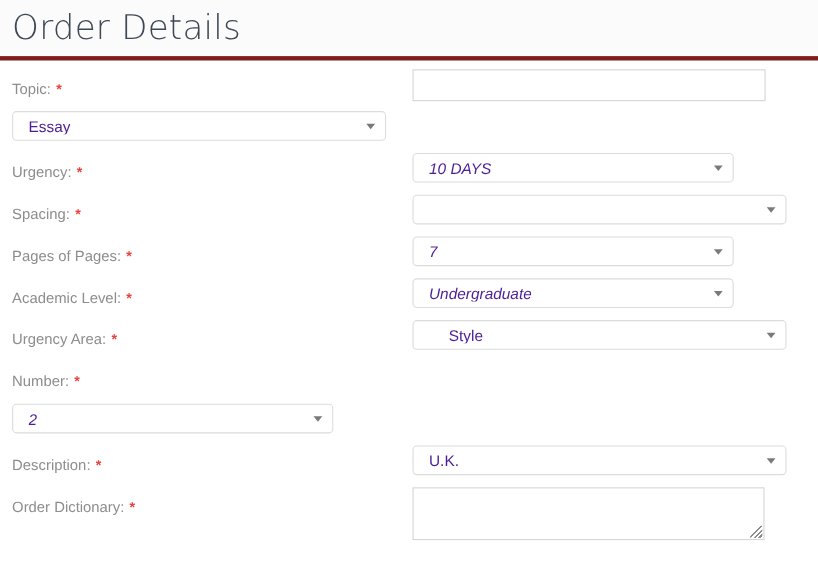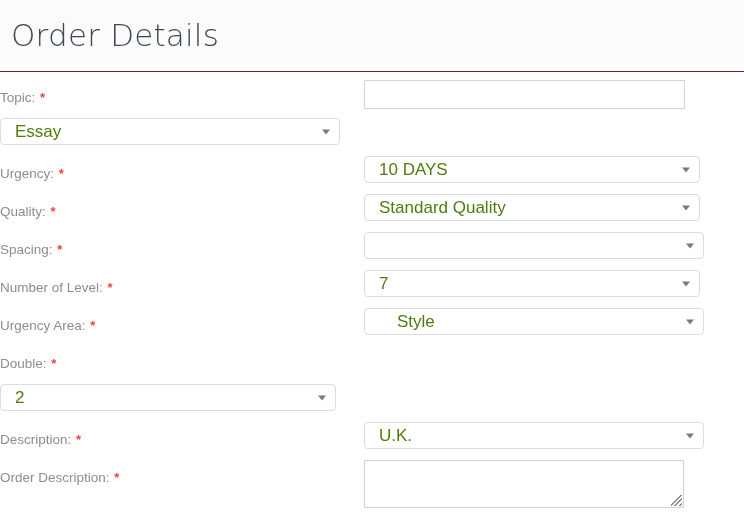--- a/index.html
+++ b/index.html
@@ -16,23 +16,23 @@
 
   .page {
     width: 744px;
     height: 529px;
     position: relative;
     background: #ffffff;
   }
 
   
   .panel-header {
-    height: 72px;
+    height: 55px;
     background: #fbfbfb;
-    border-bottom: 1px solid #7f1d1d;
+    border-bottom: 4px solid #7f1d1d;
     box-sizing: border-box;
     display: flex;
     align-items: center;
     padding-left: 11px;
   }
   .panel-title {
     font-family: "DejaVu Sans", sans-serif;
     font-size: 31px;
     font-weight: 300;
     color: #3e4855;
@@ -43,20 +43,21 @@
 
   
   .form-body {
     padding-top: 8px;
   }
 
   .form-row {
     display: flex;
     align-items: flex-start;
     height: 38px;
+    padding-left: 11px;
     box-sizing: border-box;
   }
   .form-row.tall {
     height: 60px;
   }
 
   .row-label {
     width: 364px;
     flex: 0 0 364px;
     font-size: 13.5px;
@@ -102,22 +103,22 @@
     border-radius: 4px;
     background: #ffffff;
     display: flex;
     align-items: center;
     position: relative;
     padding-left: 14px;
     padding-right: 22px;
     cursor: default;
   }
   .select-value {
-    font-size: 17px;
-    color: #4d7c0f;
+    font-size: 14px;
+    color: #4c1d95;
     line-height: 1;
     white-space: nowrap;
     overflow: hidden;
     text-overflow: ellipsis;
   }
   .select-value.indented {
     padding-left: 18px;
   }
   .select-arrow {
     position: absolute;
@@ -126,21 +127,21 @@
     transform: translateY(-50%);
     width: 0;
     height: 0;
     border-left: 4px solid transparent;
     border-right: 4px solid transparent;
     border-top: 5px solid #7a7a7a;
   }
 
   
   .w-340 { width: 340px; }
-  .w-336 { width: 336px; }
+  .w-336 { width: 292px; font-style: italic; }
 
   
   .textarea-ctl {
     box-sizing: border-box;
     width: 320px;
     height: 48px;
     border: 1px solid #d5d5d5;
     background: #ffffff;
     position: relative;
     font-family: "Liberation Sans", sans-serif;
@@ -196,76 +197,76 @@
       <div class="form-row">
         <div class="row-label"><span>Urgency:</span> <span class="req">*</span></div>
         <div class="field-wrap">
           <div class="select-ctl w-336">
             <span class="select-value">10 DAYS</span>
             <span class="select-arrow"></span>
           </div>
         </div>
       </div>
       <div class="form-row">
-        <div class="row-label"><span>Quality:</span> <span class="req">*</span></div>
-        <div class="field-wrap">
-          <div class="select-ctl w-336">
-            <span class="select-value">Standard Quality</span>
-            <span class="select-arrow"></span>
-          </div>
-        </div>
-      </div>
-      <div class="form-row">
         <div class="row-label"><span>Spacing:</span> <span class="req">*</span></div>
         <div class="field-wrap">
           <div class="select-ctl w-340">
             <span class="select-arrow"></span>
           </div>
         </div>
       </div>
       <div class="form-row">
-        <div class="row-label"><span>Number of Level:</span> <span class="req">*</span></div>
+        <div class="row-label"><span>Pages of Pages:</span> <span class="req">*</span></div>
         <div class="field-wrap">
           <div class="select-ctl w-336">
             <span class="select-value">7</span>
             <span class="select-arrow"></span>
           </div>
         </div>
       </div>
       <div class="form-row">
+        <div class="row-label"><span>Academic Level:</span> <span class="req">*</span></div>
+        <div class="field-wrap">
+          <div class="select-ctl w-336">
+            <span class="select-value">Undergraduate</span>
+            <span class="select-arrow"></span>
+          </div>
+        </div>
+      </div>
+      <div class="form-row">
         <div class="row-label"><span>Urgency Area:</span> <span class="req">*</span></div>
         <div class="field-wrap">
           <div class="select-ctl w-340">
             <span class="select-value indented">Style</span>
             <span class="select-arrow"></span>
           </div>
         </div>
       </div>
       <div class="form-row">
-        <div class="row-label"><span>Double:</span> <span class="req">*</span></div>
+        <div class="row-label"><span>Number:</span> <span class="req">*</span></div>
       </div>
       <div class="form-row">
         <div class="field-wrap">
           <div class="select-ctl w-336">
             <span class="select-value">2</span>
             <span class="select-arrow"></span>
           </div>
         </div>
       </div>
       <div class="form-row">
         <div class="row-label"><span>Description:</span> <span class="req">*</span></div>
         <div class="field-wrap">
           <div class="select-ctl w-340">
             <span class="select-value">U.K.</span>
             <span class="select-arrow"></span>
           </div>
         </div>
       </div>
       <div class="form-row tall">
-        <div class="row-label"><span>Order Description:</span> <span class="req">*</span></div>
+        <div class="row-label"><span>Order Dictionary:</span> <span class="req">*</span></div>
         <div class="field-wrap">
           <div class="ta-holder">
             <textarea class="textarea-ctl" placeholder="" style=""></textarea>
             <span class="resize-grip"></span>
           </div>
         </div>
       </div>
     </div>
 
 </div>

